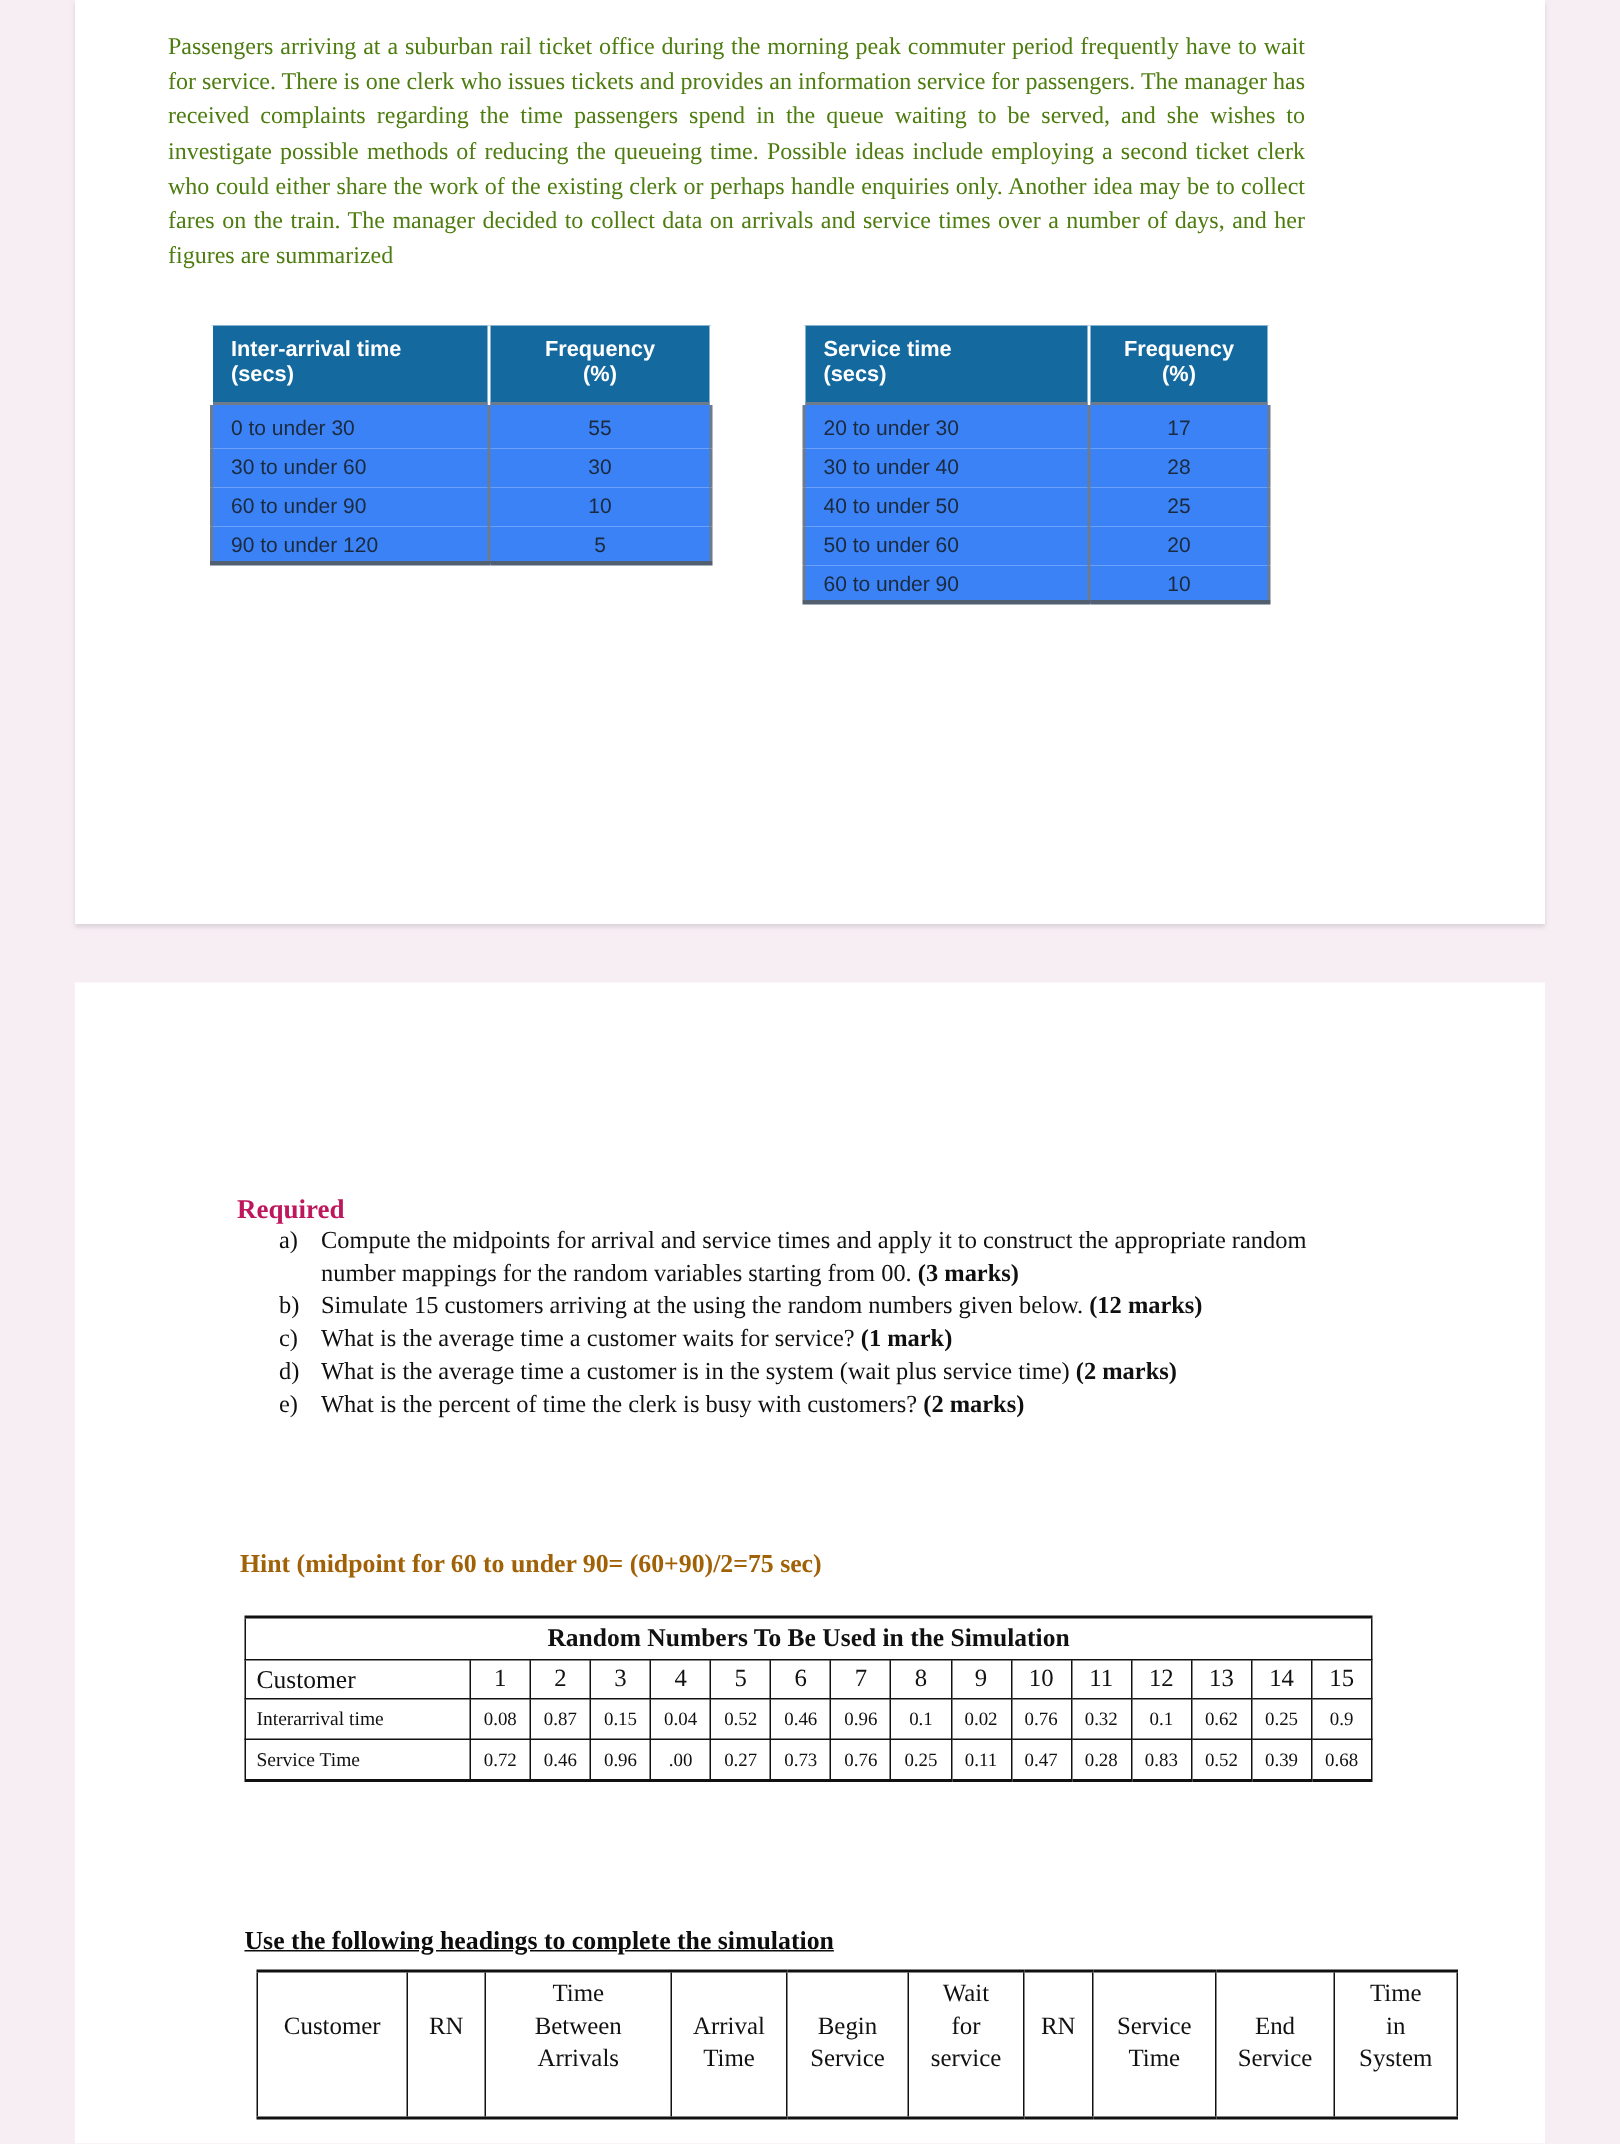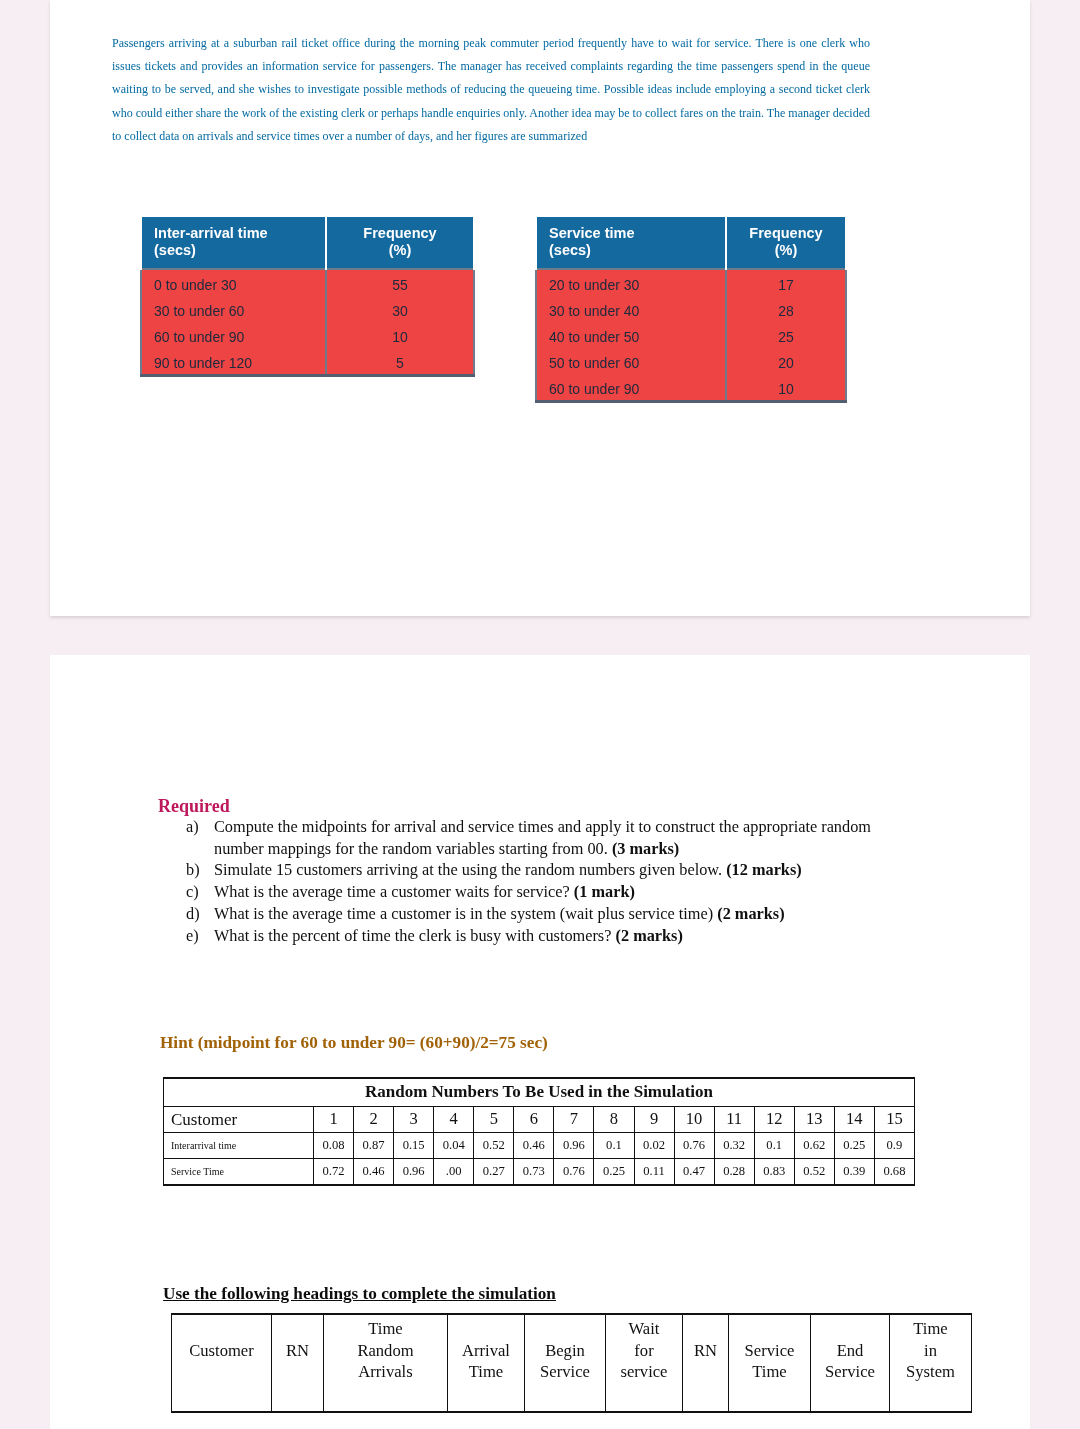--- a/index.html
+++ b/index.html
@@ -28,26 +28,26 @@
   }
   #page-2 {
     top: 655px;
     height: 774px;
   }
 
   
   .intro {
     position: absolute;
     left: 112px;
-    top: 20px;
+    top: 4px;
     width: 758px;
-    font-size: 12px;
+    font-size: 16px;
     line-height: 23.2px;
     text-align: justify;
-    color: #0369a1;
+    color: #4d7c0f;
   }
 
   
   .freq-table {
     position: absolute;
     border-collapse: collapse;
     font-family: "Liberation Sans", sans-serif;
     table-layout: fixed;
   }
   #table-interarrival { left: 140px; top: 217px; }
@@ -64,21 +64,21 @@
     line-height: 17px;
     border-left: 2px solid #ffffff;
     border-right: 2px solid #ffffff;
   }
   .freq-table th.num {
     text-align: center;
     padding-left: 6px;
     padding-right: 6px;
   }
   .freq-table td {
-    background: #ef4444;
+    background: #3b82f6;
     color: #1b2a3d;
     font-size: 14px;
     padding: 4px 12px 5px 12px;
     border-left: 2px solid #6d7b8c;
     border-right: 2px solid #6d7b8c;
     line-height: 17px;
   }
   .freq-table td.num {
     text-align: center;
     padding-left: 6px;
@@ -156,21 +156,21 @@
     padding-left: 7px;
     font-size: 17px;
   }
   #rn-table .hdr-num {
     font-size: 16.5px;
     padding: 2px 0 3px 0;
   }
   #rn-table .row-label {
     text-align: left;
     padding-left: 7px;
-    font-size: 10px;
+    font-size: 13px;
     padding-top: 5px;
     padding-bottom: 5px;
   }
   #rn-table .val {
     font-size: 12.6px;
     padding-top: 5px;
     padding-bottom: 5px;
   }
   #rn-table .c-label { width: 150px; }
   #rn-table tr:first-child .title-cell { border-top: 2px solid #111; }
@@ -426,21 +426,21 @@
       <td>
         <span class="hline spacer">Customer</span>
         <span class="hline">Customer</span>
       </td>
       <td>
         <span class="hline spacer">RN</span>
         <span class="hline">RN</span>
       </td>
       <td>
         <span class="hline">Time</span>
-        <span class="hline">Random</span>
+        <span class="hline">Between</span>
         <span class="hline">Arrivals</span>
       </td>
       <td>
         <span class="hline spacer">Arrival</span>
         <span class="hline">Arrival</span>
         <span class="hline">Time</span>
       </td>
       <td>
         <span class="hline spacer">Begin</span>
         <span class="hline">Begin</span>

